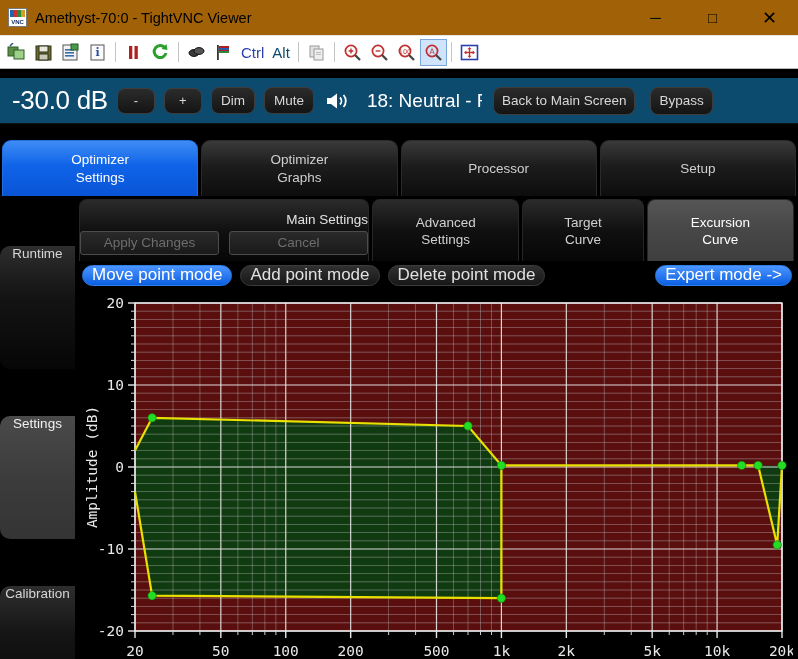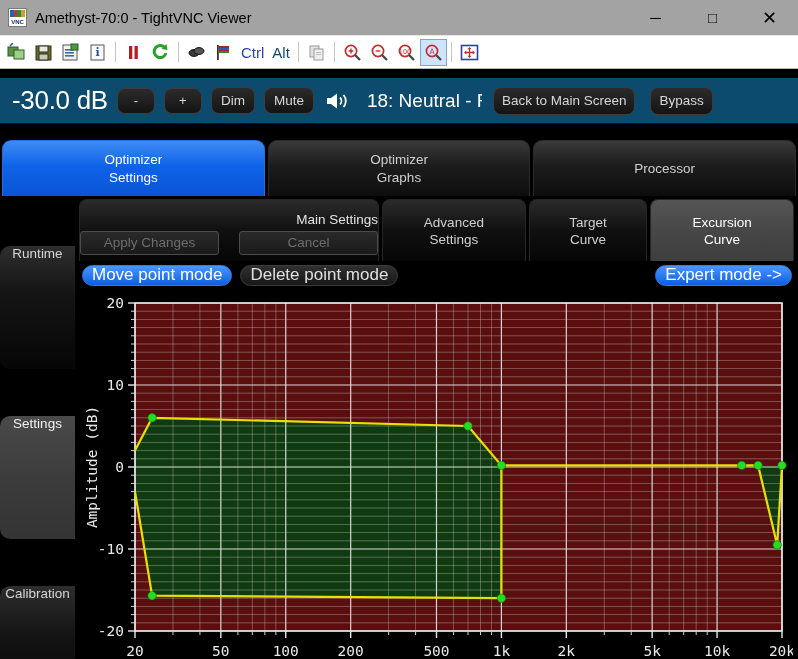--- a/index.html
+++ b/index.html
@@ -4,21 +4,21 @@
 <style>
   * { box-sizing: border-box; margin: 0; padding: 0; }
   html, body {
     width: 798px; height: 659px;
     font-family: "Liberation Sans", sans-serif;
     background: #000; overflow: hidden;
   }
 
   
   .vnc-titlebar {
-    height: 36px; background: #a3a3a3;
+    height: 36px; background: #a16207;
     display: flex; align-items: center;
     border-bottom: 1px solid #e8e8e8;
   }
   .vnc-logo {
     width: 19px; height: 19px; margin-left: 8px; margin-right: 8px;
     background: #ffffff; border: 1px solid #7a7a7a;
     position: relative; flex: none;
   }
   .vnc-logo::before {
     content: ""; position: absolute; left: 1px; top: 1px; right: 1px; height: 7px;
@@ -127,21 +127,21 @@
     border: 1px solid #262626; border-bottom: none;
     display: flex; flex-direction: column; align-items: center; justify-content: center;
     font-size: 13.5px; color: #d0d0d0; line-height: 17px; text-align: center;
   }
   .stab.active { background: linear-gradient(180deg,#555 0%, #474747 50%, #3e3e3e 100%); color: #fff; }
   .stab-main { flex: 2.1; position: relative; padding-top: 4px; align-items: flex-end; }
   .stab-main .ttl { font-size: 13.5px; color: #e2e2e2; margin-bottom: 3px; }
   .stab-adv { flex: 1.12; }
   .stab-tgt { flex: 0.92; }
   .stab-exc { flex: 1.12; }
-  .btn-row { display: flex; gap: 20px; }
+  .btn-row { display: flex; gap: 10px; }
   .flatbtn {
     width: 139px; height: 24px; border: 1px solid #4c4c4c; border-radius: 3px;
     background: linear-gradient(180deg,#2a2a2a,#1a1a1a);
     color: #6d6d6d; font-size: 13.5px; display: flex; align-items: center; justify-content: center;
   }
 
   
   .mode-bar { height: 26px; display: flex; align-items: center; gap: 8px; padding: 2px 2px 0 3px; }
   .modebtn {
     height: 21px; padding: 0 9px; border-radius: 11px; font-size: 17px;
@@ -304,20 +304,23 @@
     <div class="mtab active">
       <span>Optimizer</span>
       <span>Settings</span>
     </div>
     <div class="mtab">
       <span>Optimizer</span>
       <span>Graphs</span>
     </div>
     <div class="mtab">
       <span>Processor</span>
+    </div>
+    <div class="mtab">
+      <span>Setup</span>
     </div>
   </div>
 
   <div class="body-row">
 
     <div class="sidebar">
       <div class="sbitem">
         <span>Runtime</span>
       </div>
       <div class="sbitem active">
@@ -347,20 +350,21 @@
           <span>Curve</span>
         </div>
         <div class="stab stab-exc active">
           <span>Excursion</span>
           <span>Curve</span>
         </div>
       </div>
 
       <div class="mode-bar">
         <div class="modebtn on">Move point mode</div>
+        <div class="modebtn">Add point mode</div>
         <div class="modebtn">Delete point mode</div>
         <div class="modebtn on expert">Expert mode -&gt;</div>
       </div>
 
       <div class="chart-wrap">
         <svg class="chart-svg" id="chart" width="714" height="392" viewBox="0 0 714 392">
             <rect x="56" y="16" width="647" height="328" fill="#5a0e0e"></rect>
             <path d="M56.0,163.6 L73.1,130.8 L389.0,139.0 L422.4,178.4 L662.7,178.4 L679.1,178.4 L698.2,257.9 L703.0,178.4 L422.4,178.4 L422.4,311.2 L73.1,308.7 L56.0,204.6 Z" fill="#103a10"></path>
             <g>
               <line x1="56" y1="16" x2="56" y2="344" stroke="#e0e0e0" stroke-width="1.2" opacity="0.95"></line>

